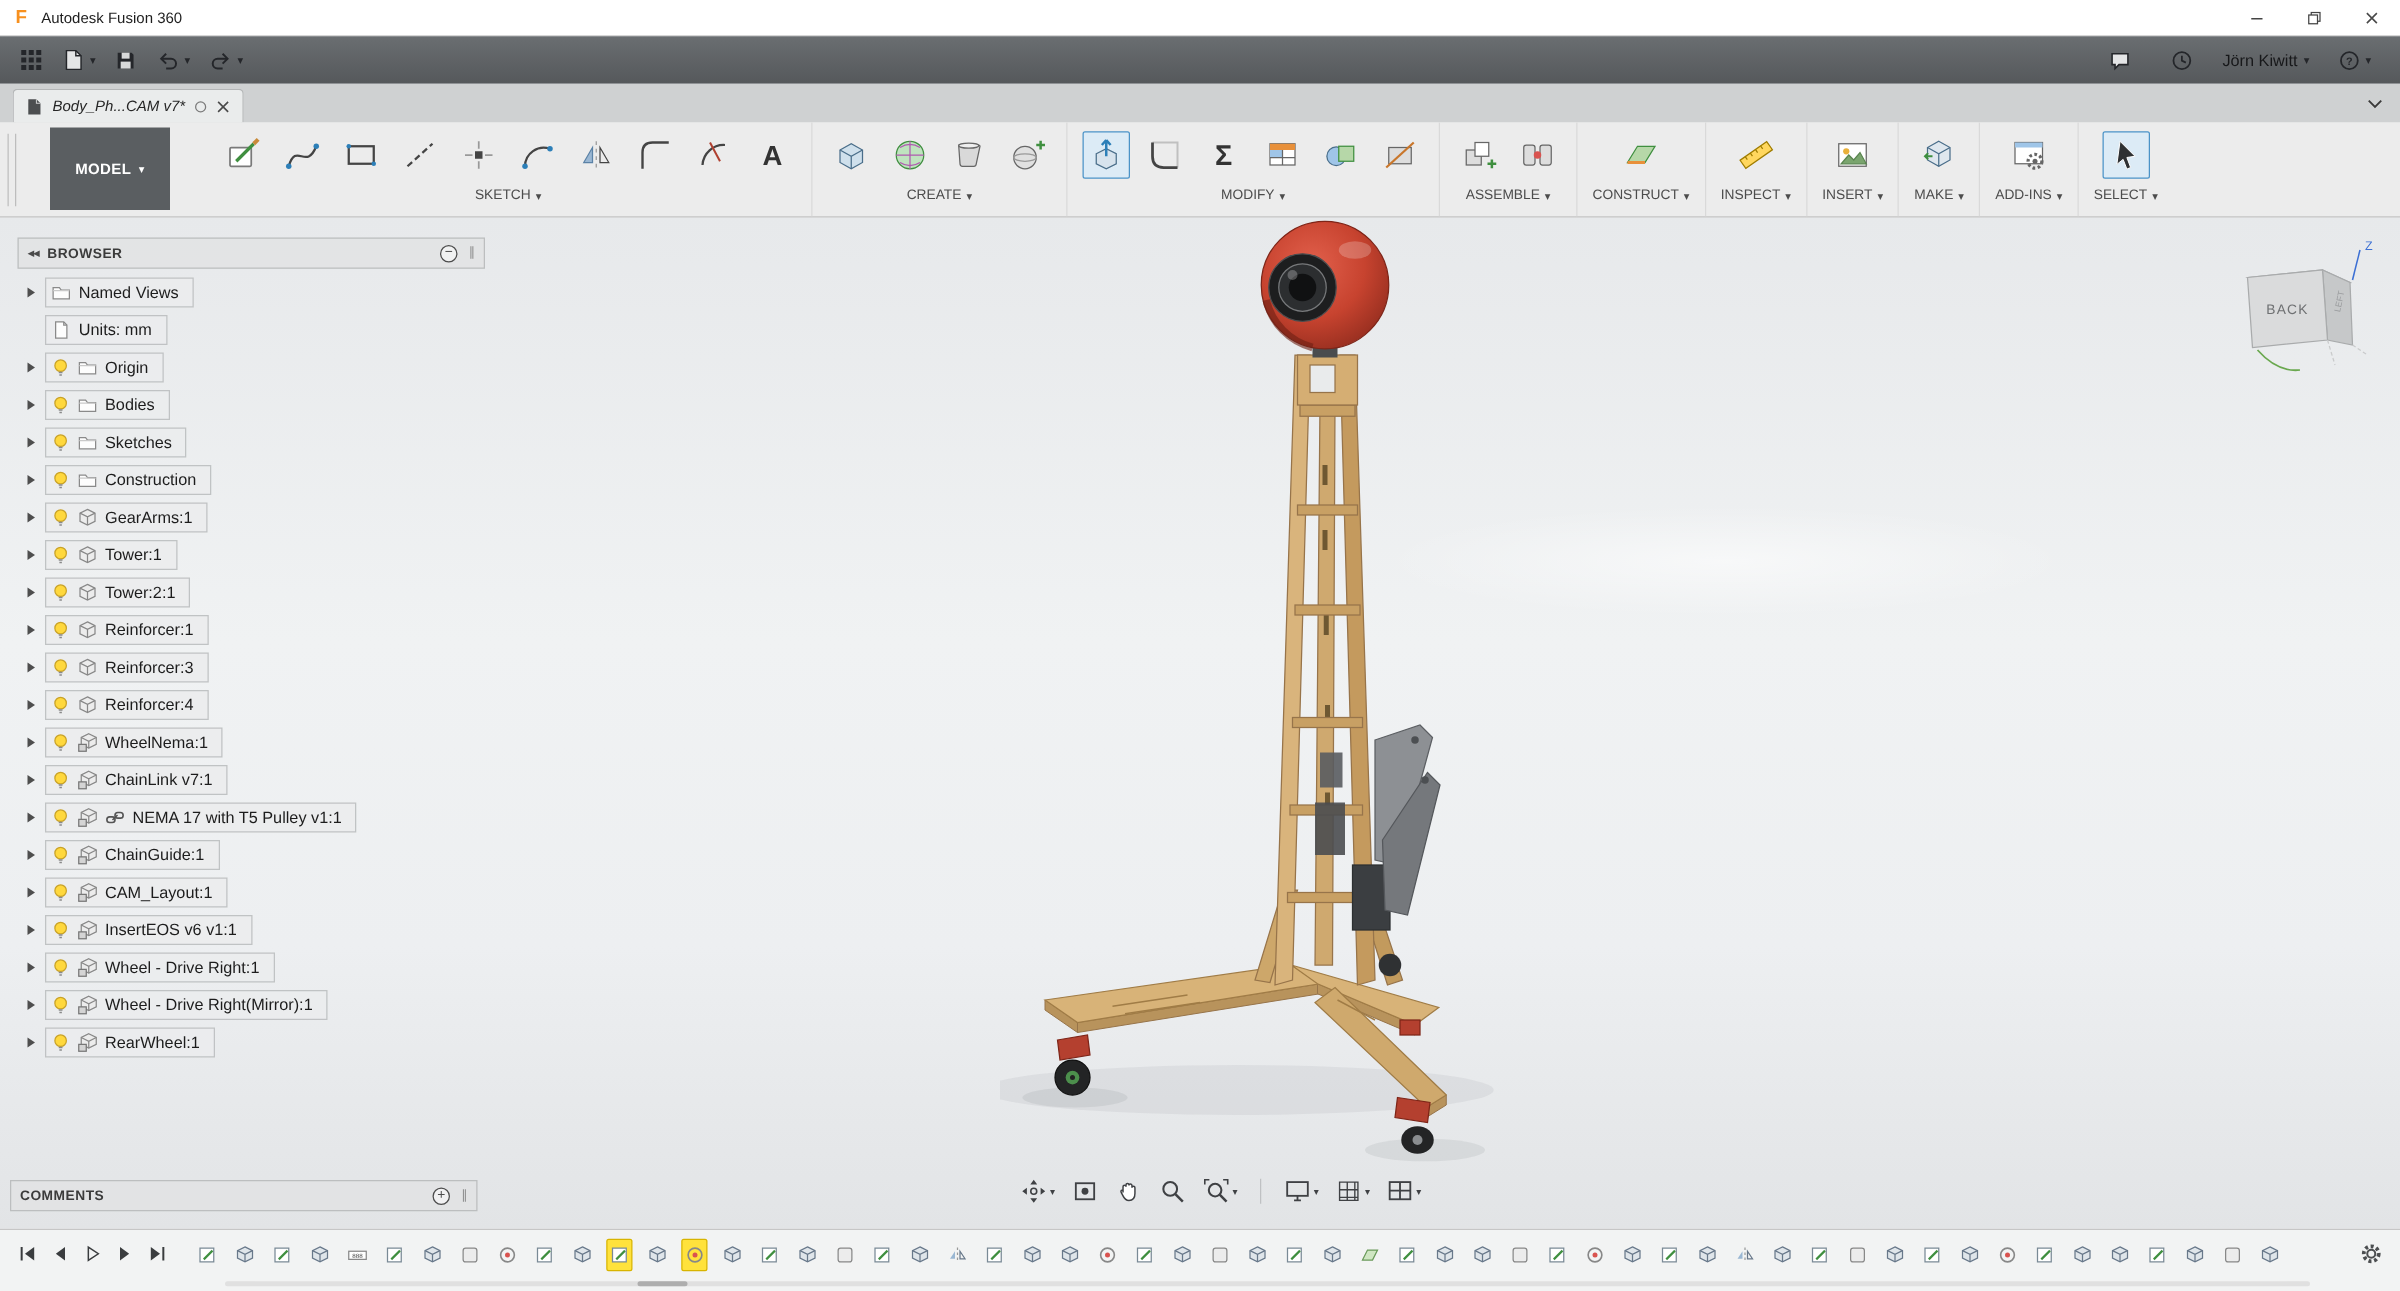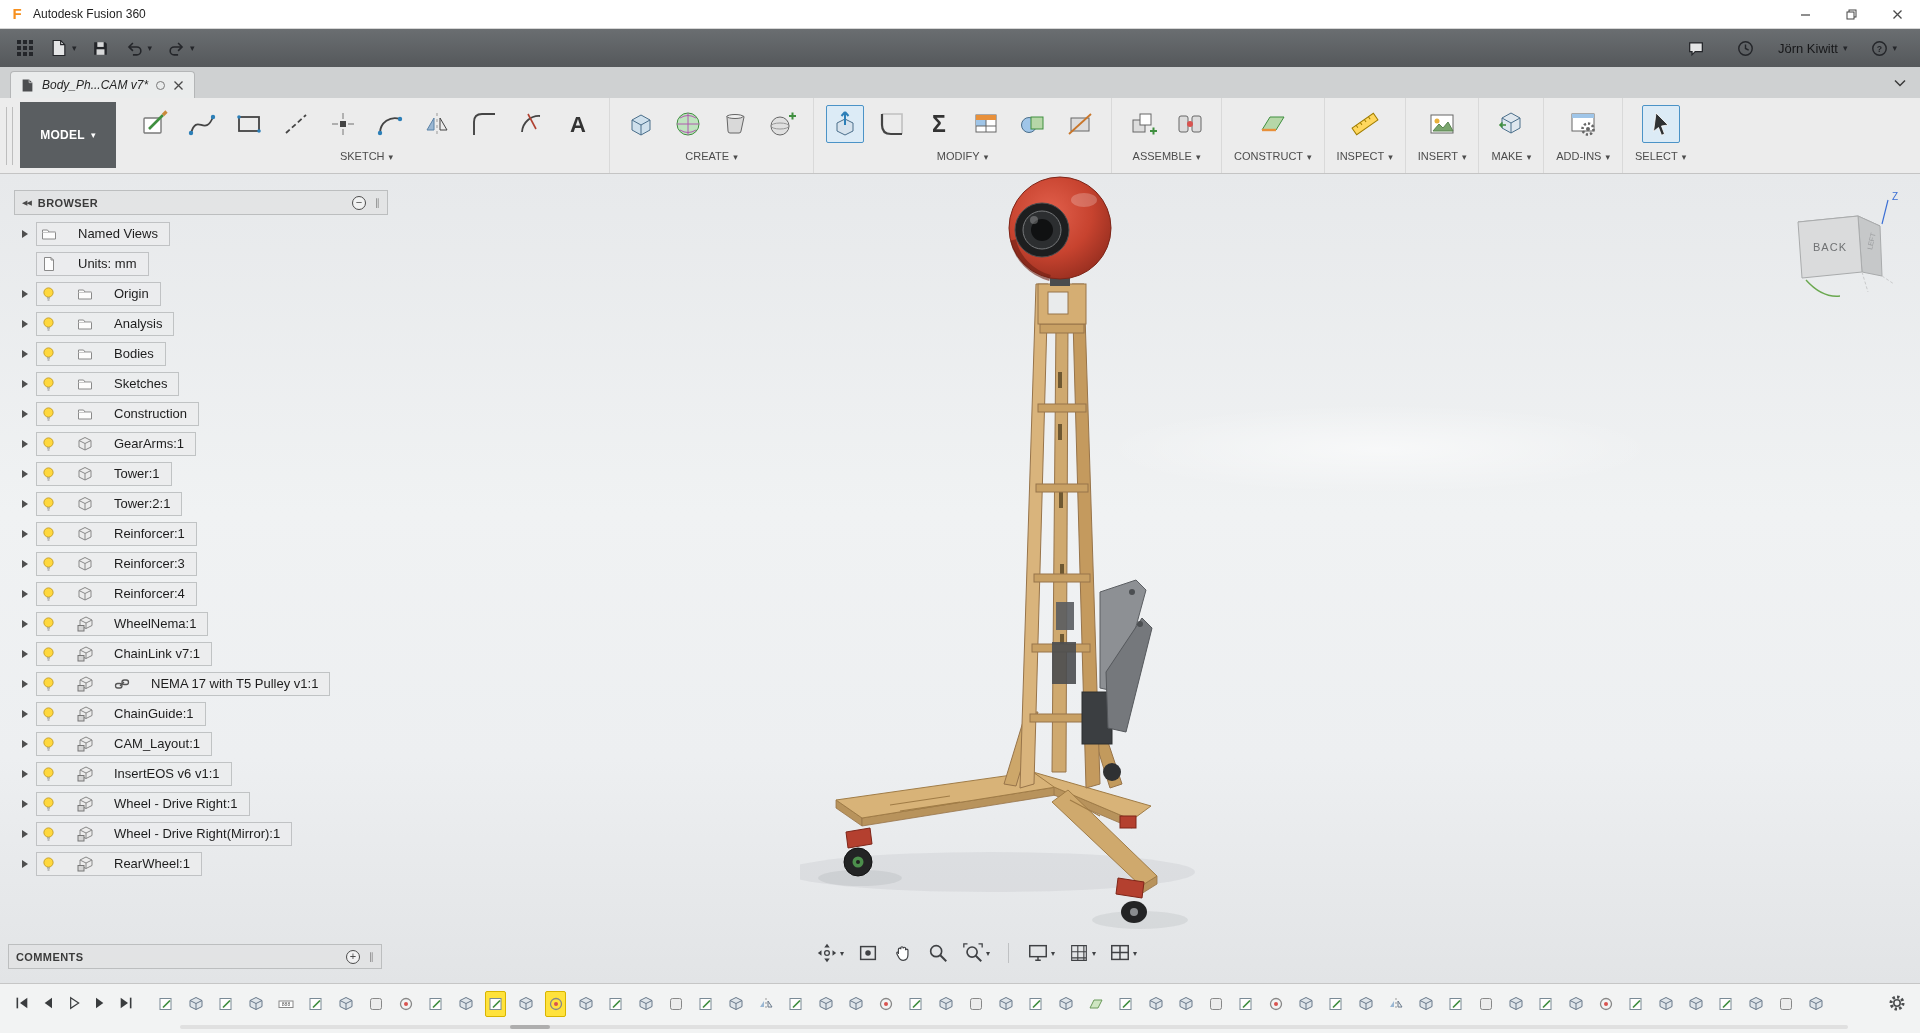--- a/index.html
+++ b/index.html
@@ -23,21 +23,21 @@
   .user-menu{display:flex;align-items:center;gap:5px;font-size:13px;color:#17181a;}
 
   
   .tabbar{position:absolute;left:0;top:67px;width:100%;height:31px;background:#cfd1d2;display:flex;align-items:flex-end;z-index:50;}
   .doc-tab{height:27px;margin-left:10px;background:#eaecec;border:1px solid #b4b6b7;border-bottom:none;border-radius:4px 4px 0 0;display:flex;align-items:center;padding:0 10px;gap:8px;font-style:italic;}
   .tab-label{font-size:12px;color:#262626;}
   .tab-sync{width:9px;height:9px;border:1.5px solid #7a7a7a;border-radius:50%;}
   .tab-overflow{margin-left:auto;margin-right:14px;height:100%;display:flex;align-items:center;color:#3a3a3a;font-size:11px;}
 
   
-  .ribbon{position:absolute;left:0;top:98px;width:100%;height:76px;background:#ececec;border-bottom:1px solid #c4c4c4;display:flex;align-items:stretch;z-index:50;}
+  .ribbon{position:absolute;left:0;top:98px;width:100%;height:76px;background:#ececec;border-bottom:1px solid #c4c4c4;display:flex;align-items:stretch;z-index:50;gap:20px;}
   .rib-handle{width:7px;height:58px;margin:9px 3px 0 6px;border-left:1px solid #bdbdbd;border-right:1px solid #bdbdbd;}
   .workspace-btn{width:96px;height:66px;margin:4px 8px 4px 4px;background:#5a5e61;color:#fff;font-size:12px;font-weight:bold;display:flex;align-items:center;justify-content:center;gap:6px;letter-spacing:.3px;}
   .workspace-btn .caret{color:#fff;}
   .rib-groups{display:flex;flex:1;min-width:0;}
   .rib-group{display:flex;flex-direction:column;align-items:center;padding:3px 12px 2px;}
   .rib-group + .rib-group{border-left:1px solid #d9d9d9;}
   .rib-tools{display:flex;gap:9px;height:46px;align-items:center;}
   .rib-tool{width:38px;height:38px;display:flex;align-items:center;justify-content:center;border:1px solid transparent;border-radius:2px;}
   .rib-tool.active{background:#dcebf6;border-color:#4b93c7;}
   .rib-label{margin-top:3px;font-size:11px;color:#4c4c4c;display:flex;gap:4px;align-items:flex-end;white-space:nowrap;}
@@ -53,21 +53,21 @@
   .panel-header{height:25px;background:rgba(226,227,228,.92);border:1px solid #bcbebf;display:flex;align-items:center;padding:0 7px;gap:7px;}
   .panel-title{font-size:11px;font-weight:bold;color:#3b3b3b;letter-spacing:.4px;}
   .collapse-icon{font-size:7px;color:#4a4a4a;letter-spacing:-1px;}
   .circle-btn{width:14px;height:14px;border:1.4px solid #4c4c4c;border-radius:50%;display:flex;align-items:center;justify-content:center;font-size:11px;line-height:1;color:#4c4c4c;background:rgba(255,255,255,.5);}
   .panel-grip{margin-left:4px;color:#8a8a8a;font-size:10px;}
   .push-right{margin-left:auto;display:flex;align-items:center;gap:5px;}
   .br-rows{padding-top:4px;display:flex;flex-direction:column;gap:1px;}
   .br-row{display:flex;align-items:center;height:29px;}
   .br-arrow{width:22px;display:flex;justify-content:center;align-items:center;}
   .tri{width:0;height:0;border-left:6px solid #4e4e4e;border-top:4.5px solid transparent;border-bottom:4.5px solid transparent;}
-  .br-box{display:flex;align-items:center;gap:21px;background:rgba(235,236,237,.9);border:1px solid rgba(178,180,181,.75);padding:2px 11px 2px 4px;height:24px;}
+  .br-box{display:flex;align-items:center;gap:6px;background:rgba(235,236,237,.9);border:1px solid rgba(178,180,181,.75);padding:2px 11px 2px 4px;height:24px;}
   .br-label{font-size:13px;color:#1d1d1d;white-space:nowrap;}
 
   .comments{position:absolute;left:8px;top:944px;width:374px;z-index:40;}
 
   
   .navbar{position:absolute;left:812px;top:939px;height:28px;display:flex;align-items:center;gap:5px;z-index:40;}
   .nav-btn{display:flex;align-items:center;gap:2px;padding:2px 4px;border-radius:2px;}
   .nav-sep{width:1px;height:20px;background:#bfc1c3;margin:0 9px;}
   .nav-caret{font-size:8px;color:#3f4144;}
 
@@ -648,40 +648,20 @@
               <circle cx="7.5" cy="6.5" r="4.6" fill="#ffd83d" stroke="#c9a227"></circle>
               <path d="M6 12 h3 M6.5 14 h2" stroke="#8a8a8a" stroke-width="1.2"></path>
             </svg>
           </span>
           <span class="icon">
             <svg width="16" height="16" viewBox="0 0 16 16">
               <path d="M1.5 4 h5 l1.5 2 H14.5 V13 H1.5 z" fill="#fdfdfd" stroke="#8a8a8a"></path>
               <path d="M1.5 6.5 h13" stroke="#c9c9c9"></path>
             </svg>
           </span>
-          <span class="br-label">Analysis</span>
-        </span>
-      </div>
-      <div class="br-row">
-        <span class="br-arrow">
-          <span class="tri"></span>
-        </span>
-        <span class="br-box">
-          <span class="icon">
-            <svg width="15" height="16" viewBox="0 0 15 16">
-              <circle cx="7.5" cy="6.5" r="4.6" fill="#ffd83d" stroke="#c9a227"></circle>
-              <path d="M6 12 h3 M6.5 14 h2" stroke="#8a8a8a" stroke-width="1.2"></path>
-            </svg>
-          </span>
-          <span class="icon">
-            <svg width="16" height="16" viewBox="0 0 16 16">
-              <path d="M1.5 4 h5 l1.5 2 H14.5 V13 H1.5 z" fill="#fdfdfd" stroke="#8a8a8a"></path>
-              <path d="M1.5 6.5 h13" stroke="#c9c9c9"></path>
-            </svg>
-          </span>
           <span class="br-label">Bodies</span>
         </span>
       </div>
       <div class="br-row">
         <span class="br-arrow">
           <span class="tri"></span>
         </span>
         <span class="br-box">
           <span class="icon">
             <svg width="15" height="16" viewBox="0 0 15 16">

